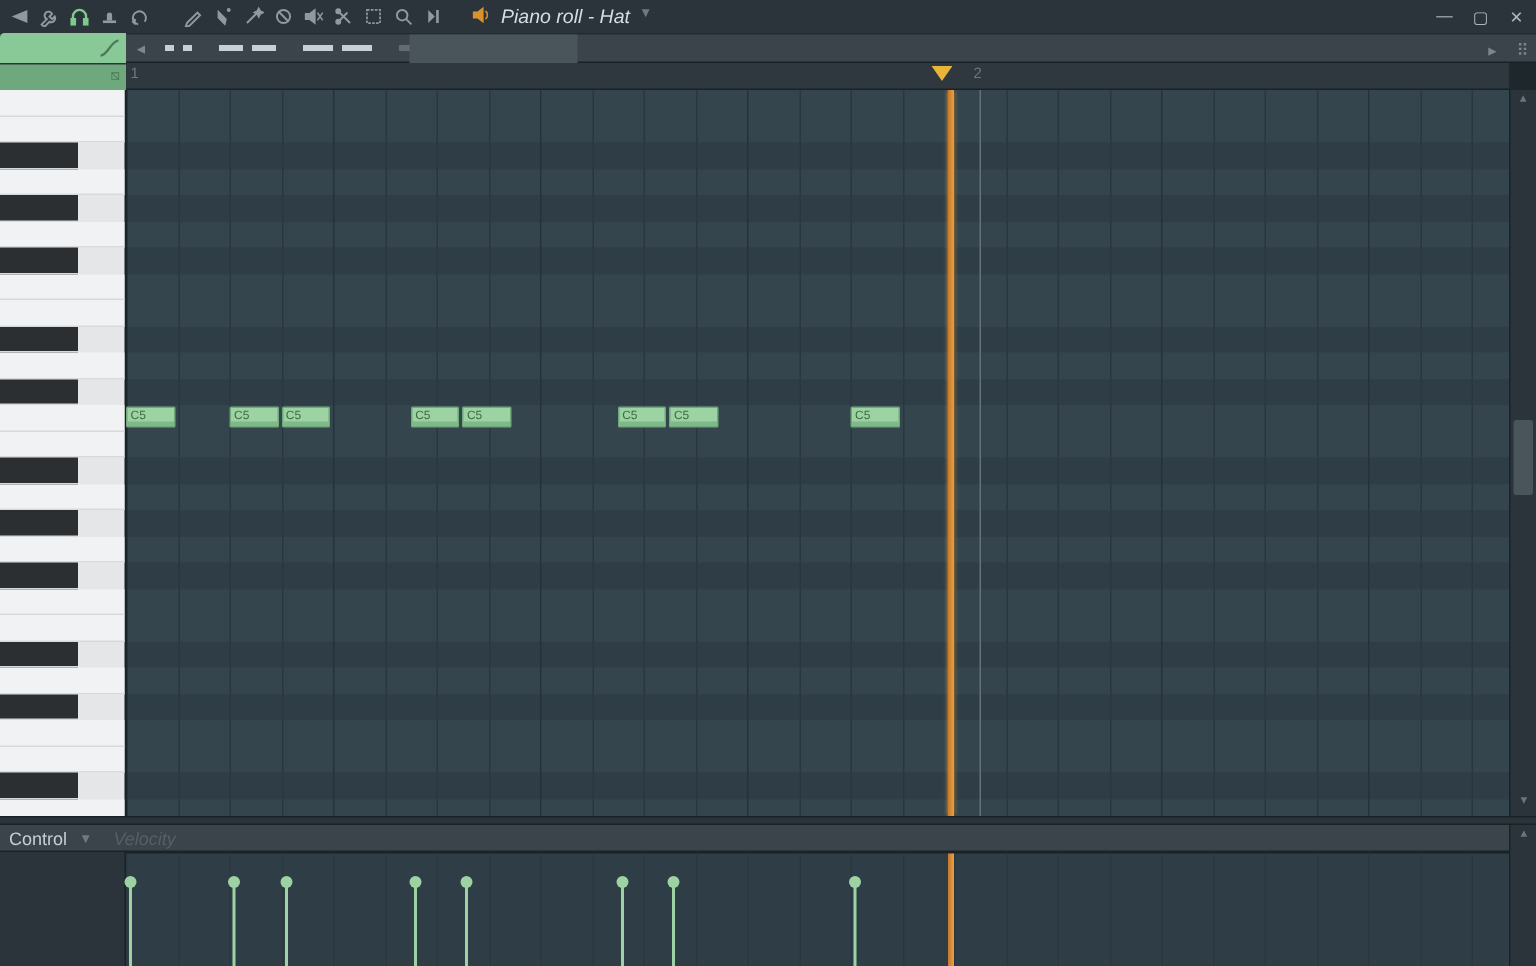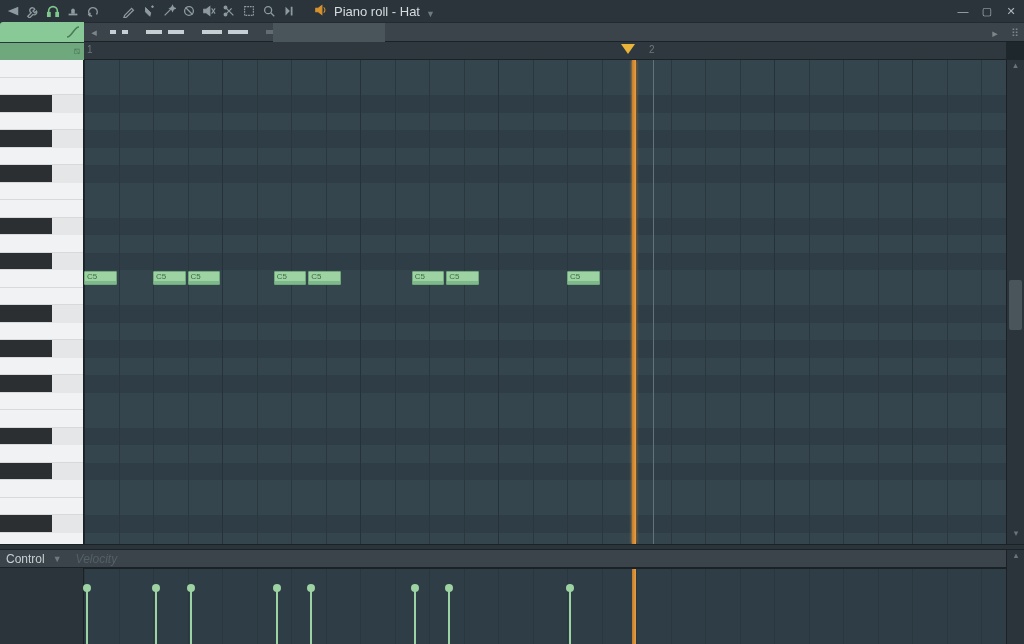--- a/index.html
+++ b/index.html
@@ -15,21 +15,21 @@
   
   .titlebar {
     height: 22px;
     background: #2a343a;
     display: flex; align-items: center;
     padding: 0 6px;
   }
   .titlebar .tools { display:flex; gap:6px; align-items:center; }
   .titlebar .tools .ico { width:14px; height:14px; display:flex; align-items:center; justify-content:center; color:#8e9a9f; }
   .titlebar .tools .ico svg { width:14px; height:14px; }
-  .title-center { margin-left: 18px; display:flex; align-items:flex-end; gap:6px; }
+  .title-center { margin-left: 18px; display:flex; align-items:flex-start; gap:6px;font-style:italic; }
   .title-center .speaker svg { width:14px; height:14px; }
   .title-center .txt { color:#d6dde0; font-size:13px; }
   .title-center .drop { color:#6e7a80; font-size:9px; }
   .winctrls { margin-left:auto; display:flex; gap:10px; color:#aeb8bc; }
   .winctrls div { width:14px; text-align:center; cursor:pointer; }
 
   
   .snapbar {
     height: 20px;
     background: #3a444a;

